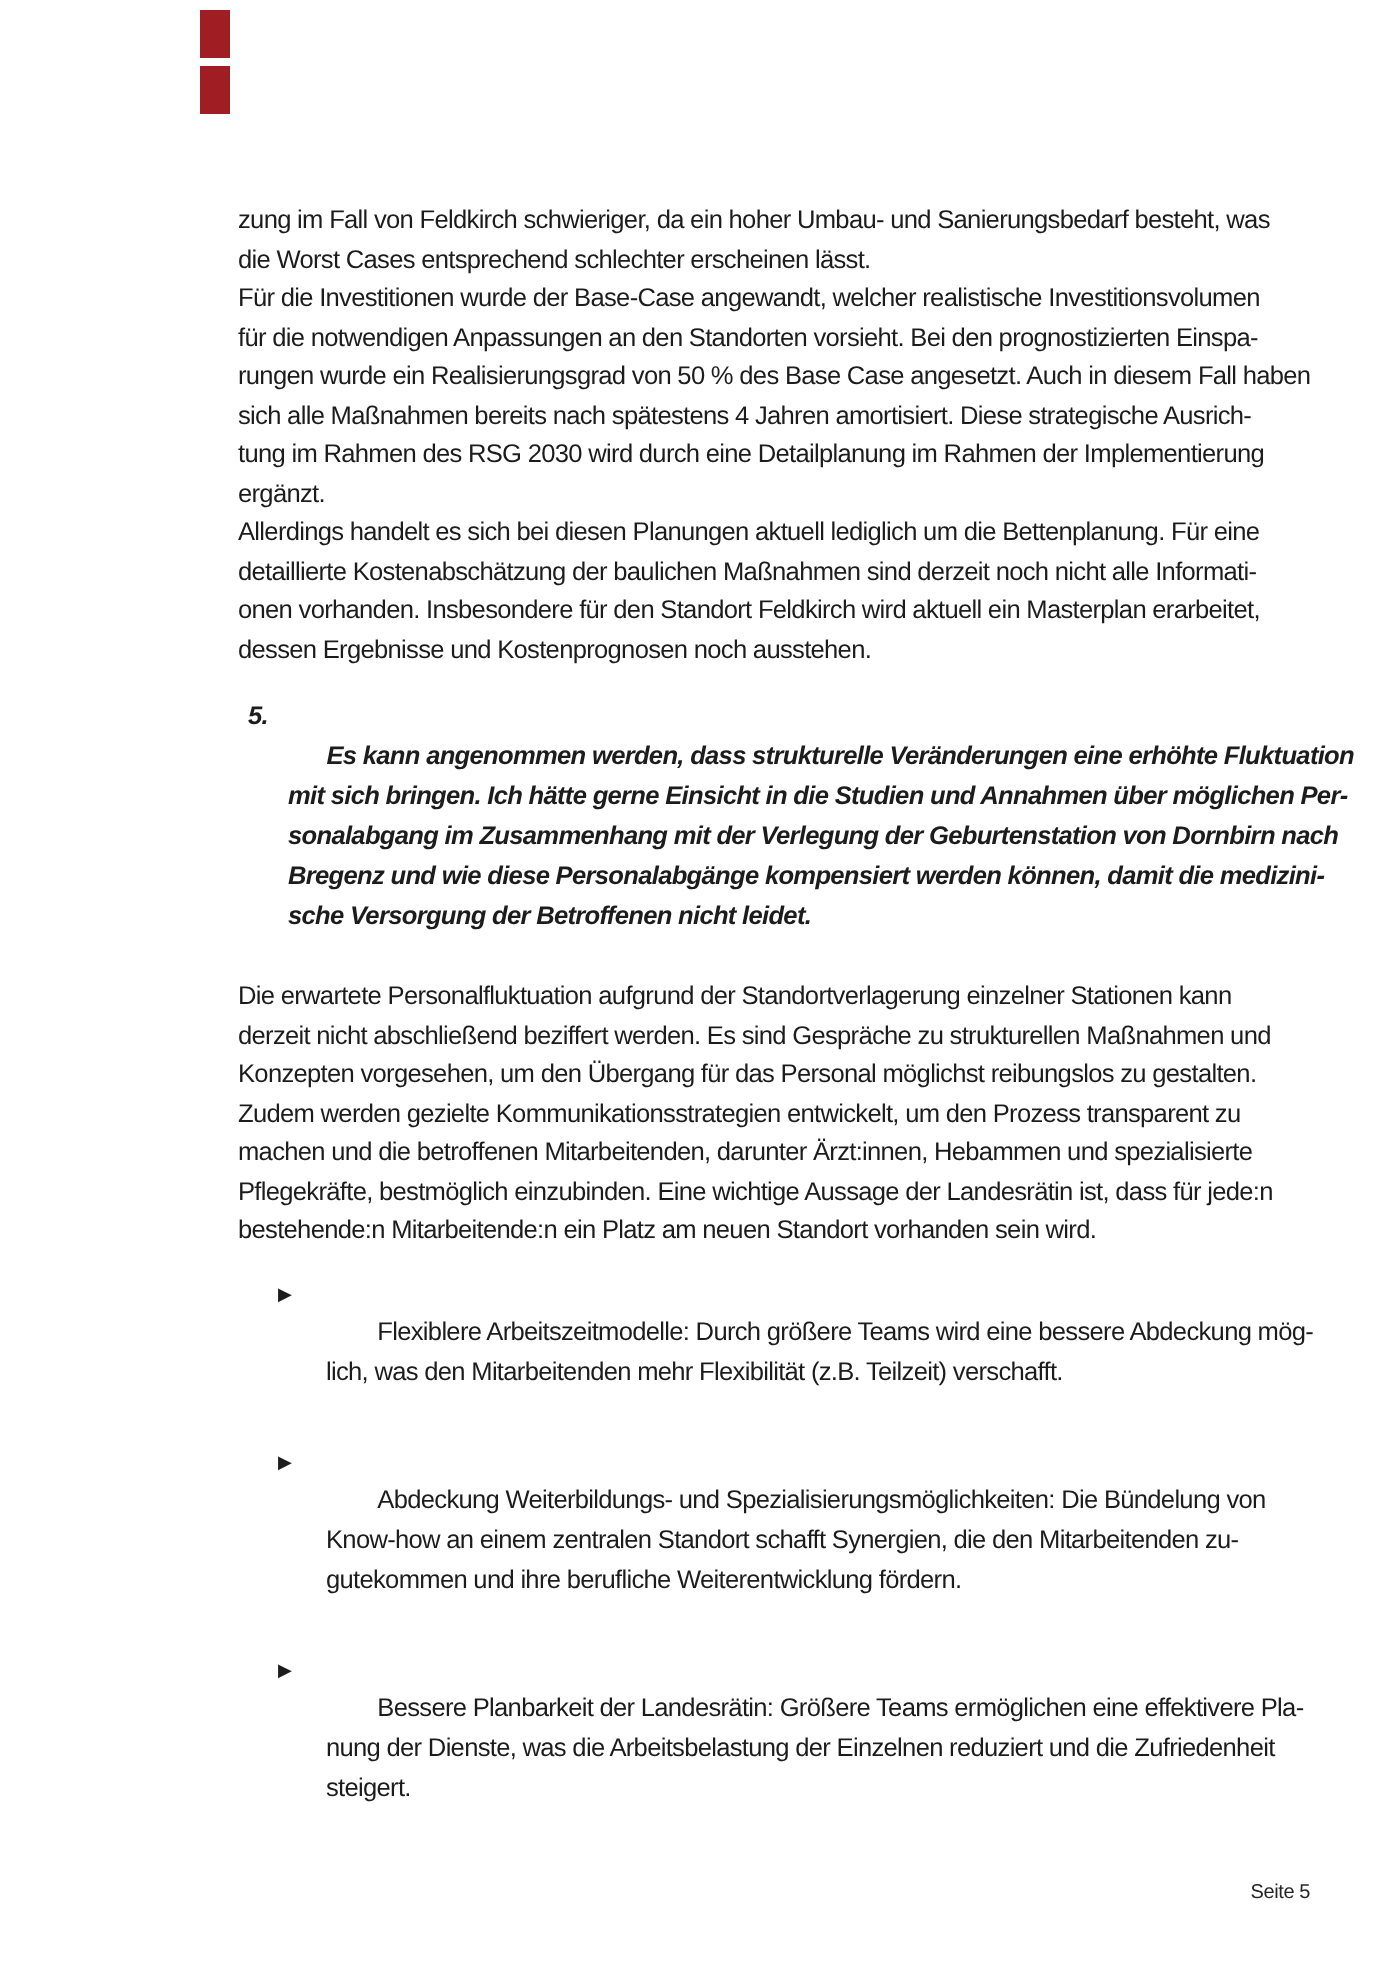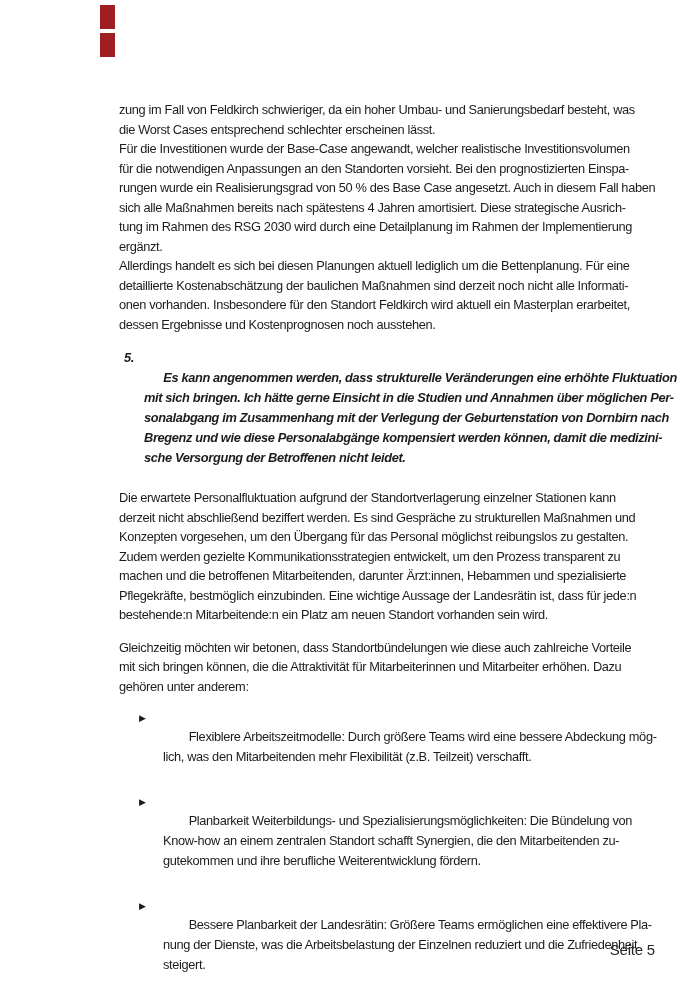--- a/index.html
+++ b/index.html
@@ -67,21 +67,21 @@
     top: 1px;
     font-size: 9px;
     line-height: 20px;
     letter-spacing: 0;
   }
   .benefit strong { font-weight: normal; }
   .footer {
     position: absolute;
     top: 941px;
     right: 57px;
-    font-size: 15px;
+    font-size: 10px;
     letter-spacing: -0.2px;
     color: #262626;
   }
 </style>
 </head>
 <body>
 
 <div class="page">
 
   <div class="redaction-block b1" style="background: rgb(158, 30, 35);"></div>
@@ -113,31 +113,28 @@
     </div>
 
     <p class="para">Die erwartete Personalfluktuation aufgrund der Standortverlagerung einzelner Stationen kann
 derzeit nicht abschließend beziffert werden. Es sind Gespräche zu strukturellen Maßnahmen und
 Konzepten vorgesehen, um den Übergang für das Personal möglichst reibungslos zu gestalten.
 Zudem werden gezielte Kommunikationsstrategien entwickelt, um den Prozess transparent zu
 machen und die betroffenen Mitarbeitenden, darunter Ärzt:innen, Hebammen und spezialisierte
 Pflegekräfte, bestmöglich einzubinden. Eine wichtige Aussage der Landesrätin ist, dass für jede:n
 bestehende:n Mitarbeitende:n ein Platz am neuen Standort vorhanden sein wird.</p>
 
-    <p class="para para-gap">Gleichzeitig möchten wir betonen, dass Standortbündelungen wie diese auch zahlreiche Vorteile
-mit sich bringen können, die die Attraktivität für Mitarbeiterinnen und Mitarbeiter erhöhen. Dazu
-gehören unter anderem:</p>
 
     <ul class="benefits">
       <li class="benefit">
         <span class="bullet">▶</span><strong>Flexiblere Arbeitszeitmodelle</strong><span>: Durch größere Teams wird eine bessere Abdeckung mög-
 lich, was den Mitarbeitenden mehr Flexibilität (z.B. Teilzeit) verschafft.</span>
       </li>
       <li class="benefit">
-        <span class="bullet">▶</span><strong>Planbarkeit Weiterbildungs- und Spezialisierungsmöglichkeiten</strong><span>: Die Bündelung von
+        <span class="bullet">▶</span><strong>Abdeckung Weiterbildungs- und Spezialisierungsmöglichkeiten</strong><span>: Die Bündelung von
 Know-how an einem zentralen Standort schafft Synergien, die den Mitarbeitenden zu-
 gutekommen und ihre berufliche Weiterentwicklung fördern.</span>
       </li>
       <li class="benefit">
         <span class="bullet">▶</span><strong>Bessere Planbarkeit der Landesrätin</strong><span>: Größere Teams ermöglichen eine effektivere Pla-
 nung der Dienste, was die Arbeitsbelastung der Einzelnen reduziert und die Zufriedenheit
 steigert.</span>
       </li>
     </ul>
 

